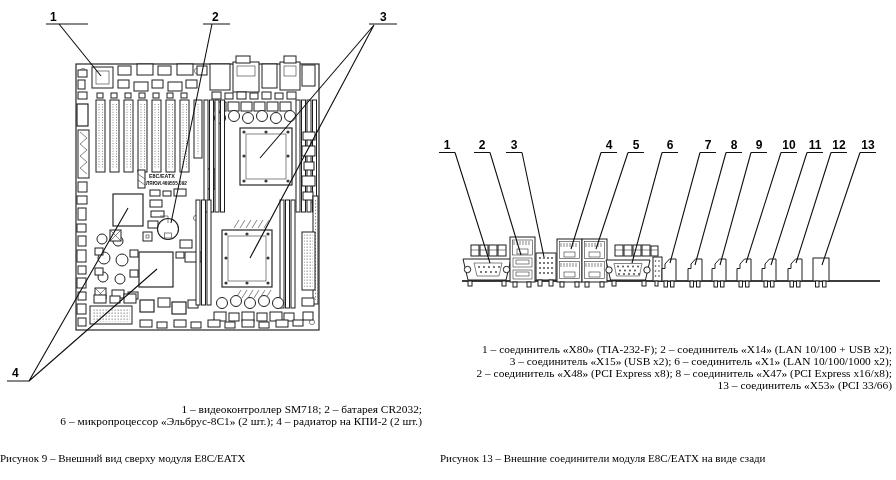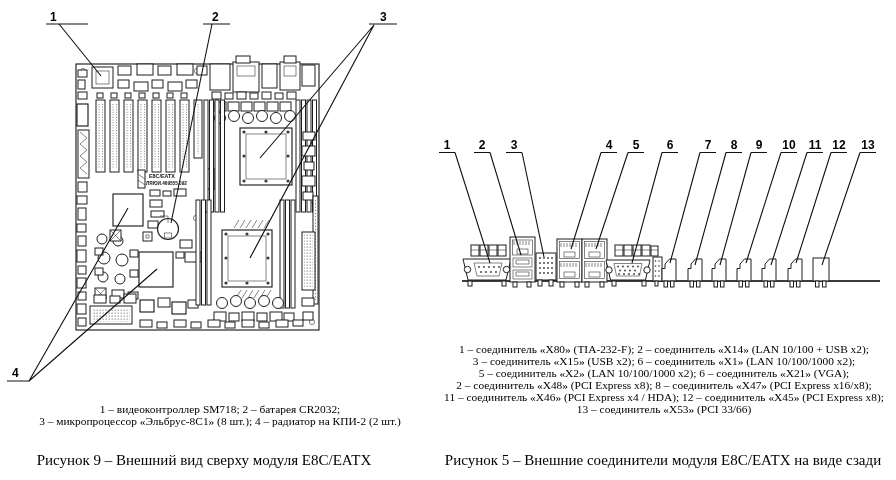--- a/index.html
+++ b/index.html
@@ -6,22 +6,22 @@
   body{width:896px;height:480px;overflow:hidden;position:relative}
   .page{position:absolute;inset:0;font-family:"Liberation Serif","DejaVu Serif",serif;color:#000}
   svg.art{position:absolute;left:0;top:0}
   .fw{fill:#fff;stroke:#1e1e1e;stroke-width:1}
   .ln{fill:#fff;stroke:#1e1e1e;stroke-width:1.15}
   .thin{fill:none;stroke:#333;stroke-width:.6}
   .dotc{fill:#3a3a3a;stroke:none}
   .cl{fill:none;stroke:#101010;stroke-width:1.1}
   .num{font-family:"Liberation Sans","DejaVu Sans",sans-serif;font-weight:bold;font-size:12px;fill:#000}
   .silk{font-family:"Liberation Sans","DejaVu Sans",sans-serif;fill:#111;font-weight:bold}
-  .legend{position:absolute;text-align:center;font-size:11.4px;line-height:12.1px}
-  .caption{position:absolute;text-align:center;font-size:15px}
+  .legend{position:absolute;text-align:right;font-size:11.4px;line-height:12.1px}
+  .caption{position:absolute;text-align:left;font-size:11px}
   .legend9{left:18px;top:403px;width:404px}
   .caption9{left:0;top:452px;width:408px}
   .legend11{left:436px;top:343px;width:456px}
   .caption11{left:440px;top:452px;width:446px}
 </style>
 </head>
 <body>
 
 <div class="page">
 
@@ -549,27 +549,25 @@
       <g>
             <text x="868" y="149" text-anchor="middle" class="num">13</text>
             <path d="M860 152.5H876M860 152.5L822 265" class="cl"></path>
           </g>
     </g>
   </g>
 </svg>
 
   <div class="legend legend9">
     <div>1 – видеоконтроллер SM718; 2 – батарея CR2032;</div>
-    <div>3 – микропроцессор «Эльбрус-8С1» (8 шт.); 4 – радиатор на КПИ-2 (2 шт.)</div>
+    <div>6 – микропроцессор «Эльбрус-8С1» (2 шт.); 4 – радиатор на КПИ-2 (2 шт.)</div>
   </div>
   <div class="caption caption9">Рисунок 9 – Внешний вид сверху модуля Е8С/ЕАТХ</div>
 
   <div class="legend legend11">
     <div>1 – соединитель «Х80» (TIA-232-F); 2 – соединитель «Х14» (LAN 10/100 + USB x2);</div>
     <div>3 – соединитель «Х15» (USB x2); 6 – соединитель «Х1» (LAN 10/100/1000 x2);</div>
-    <div>5 – соединитель «Х2» (LAN 10/100/1000 x2); 6 – соединитель «Х21» (VGA);</div>
     <div>2 – соединитель «Х48» (PCI Express x8);  8 – соединитель «Х47» (PCI Express x16/x8);</div>
-    <div>11 – соединитель «Х46» (PCI Express x4 / HDA); 12 – соединитель «Х45» (PCI Express x8);</div>
     <div>13 – соединитель «Х53» (PCI 33/66)</div>
   </div>
-  <div class="caption caption11">Рисунок 5 – Внешние соединители модуля Е8С/ЕАТХ на виде сзади</div>
+  <div class="caption caption11">Рисунок 13 – Внешние соединители модуля Е8С/ЕАТХ на виде сзади</div>
 
 </div>
 
 </body></html>

